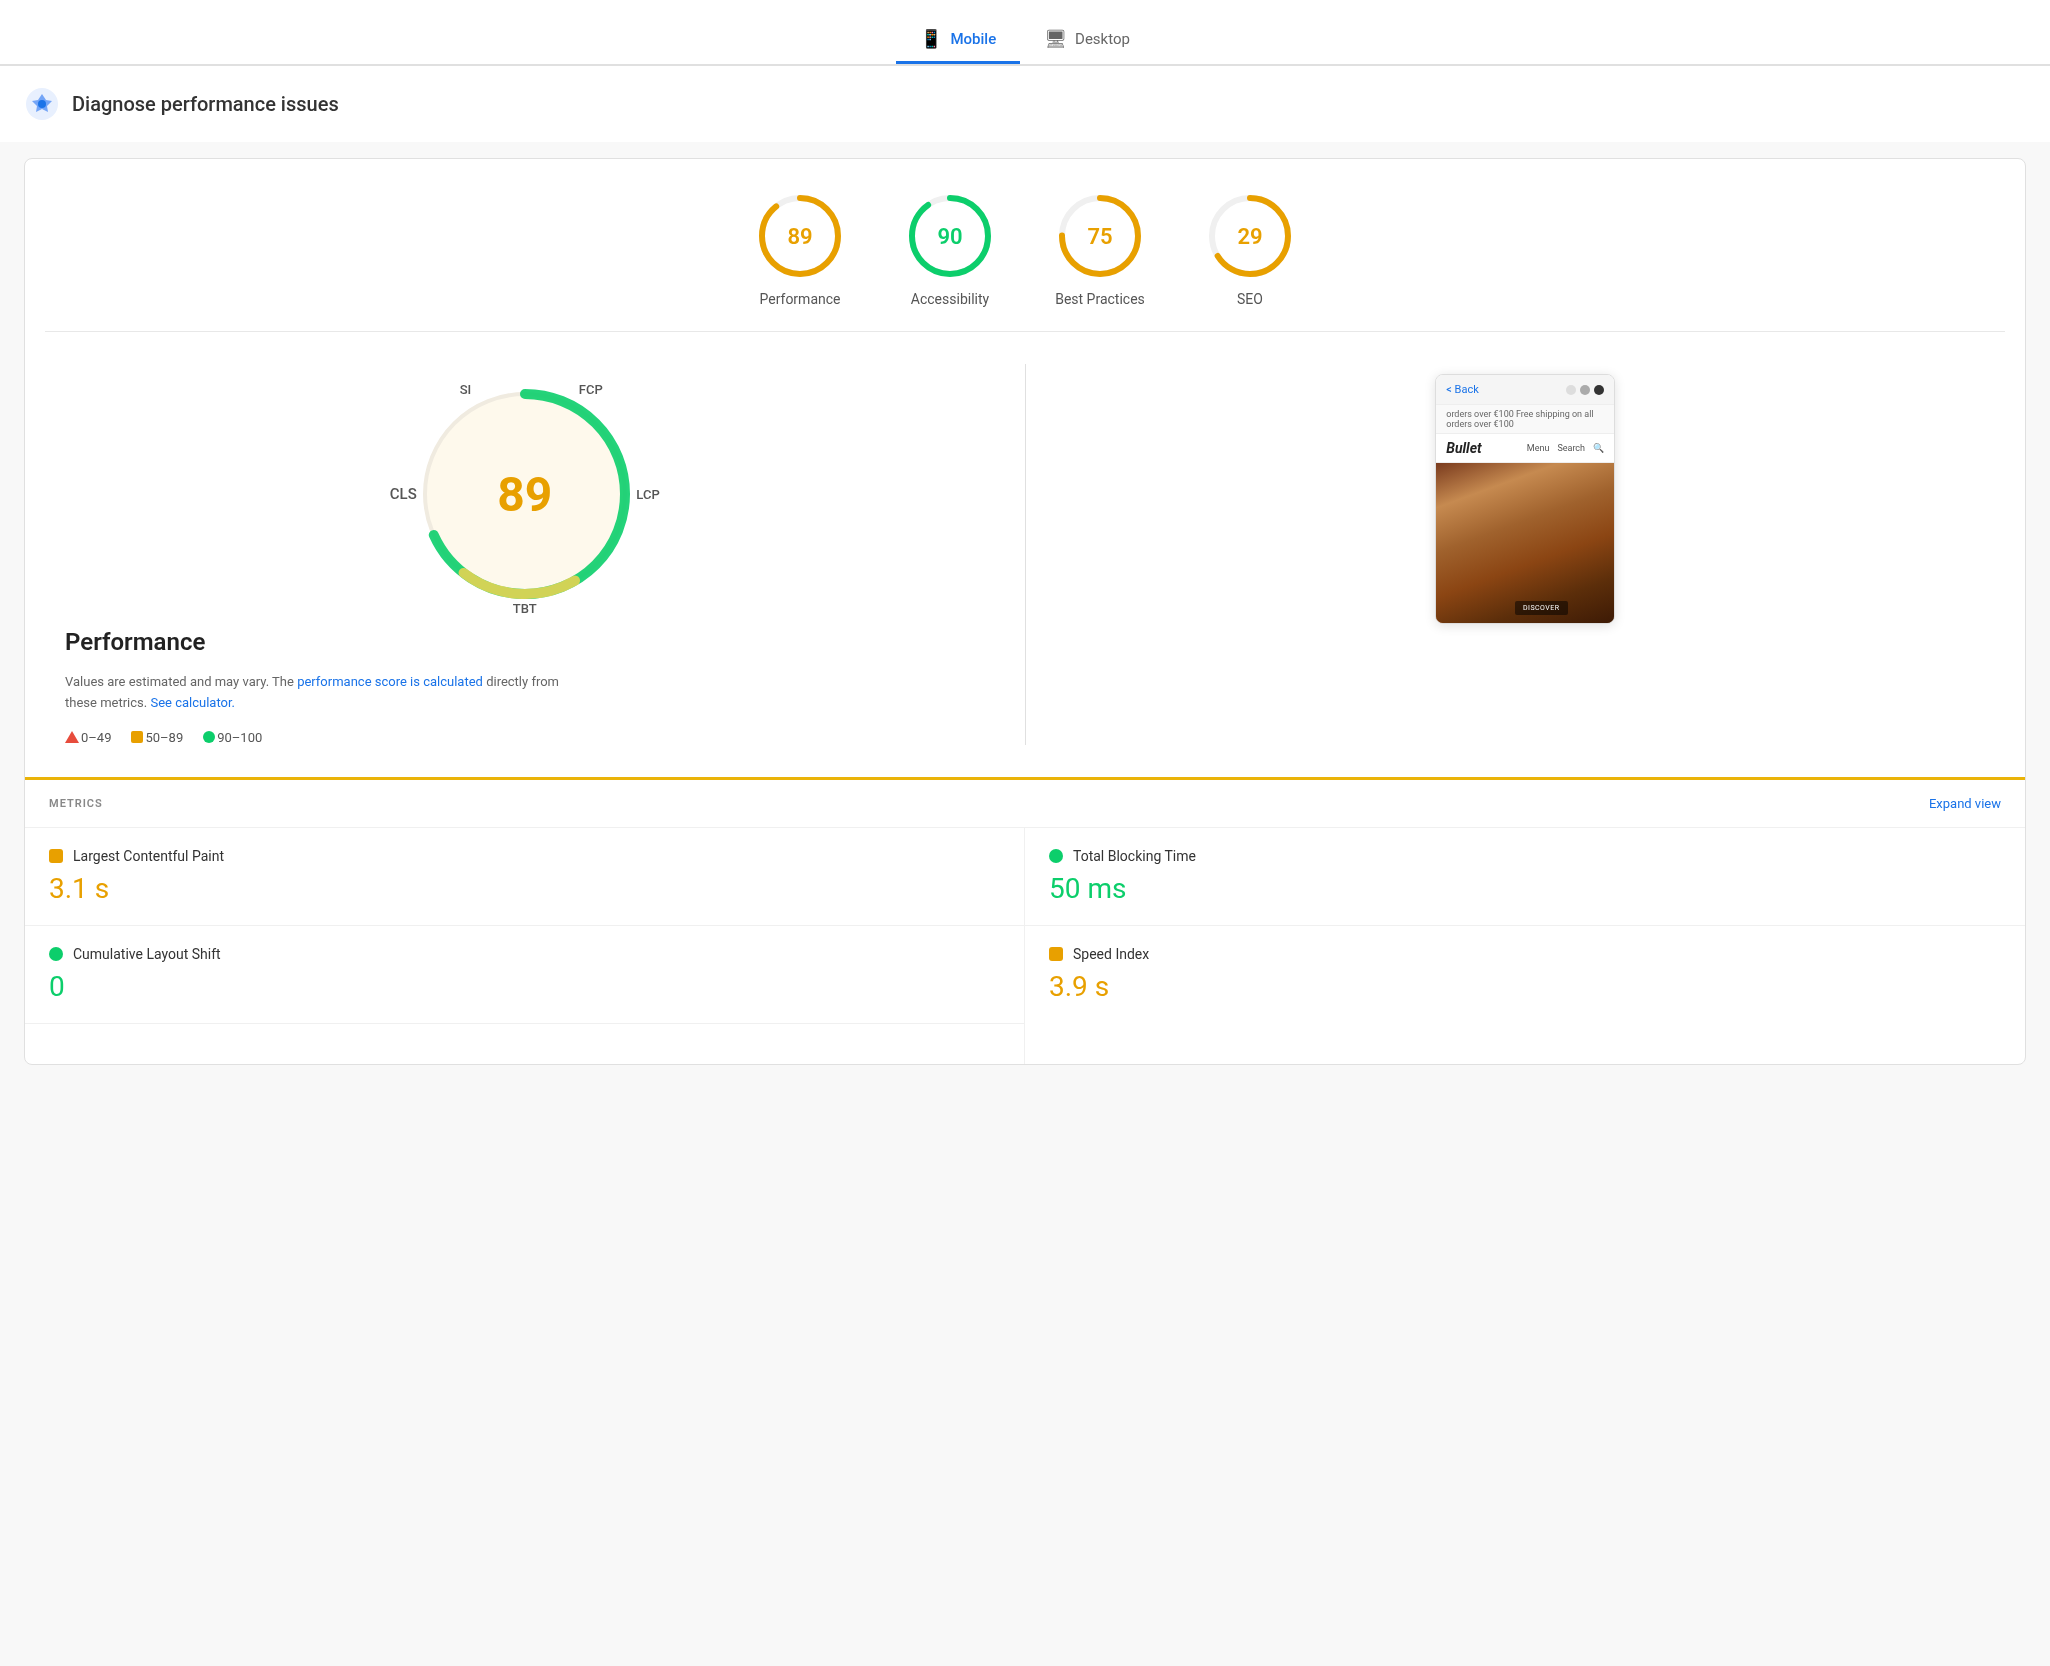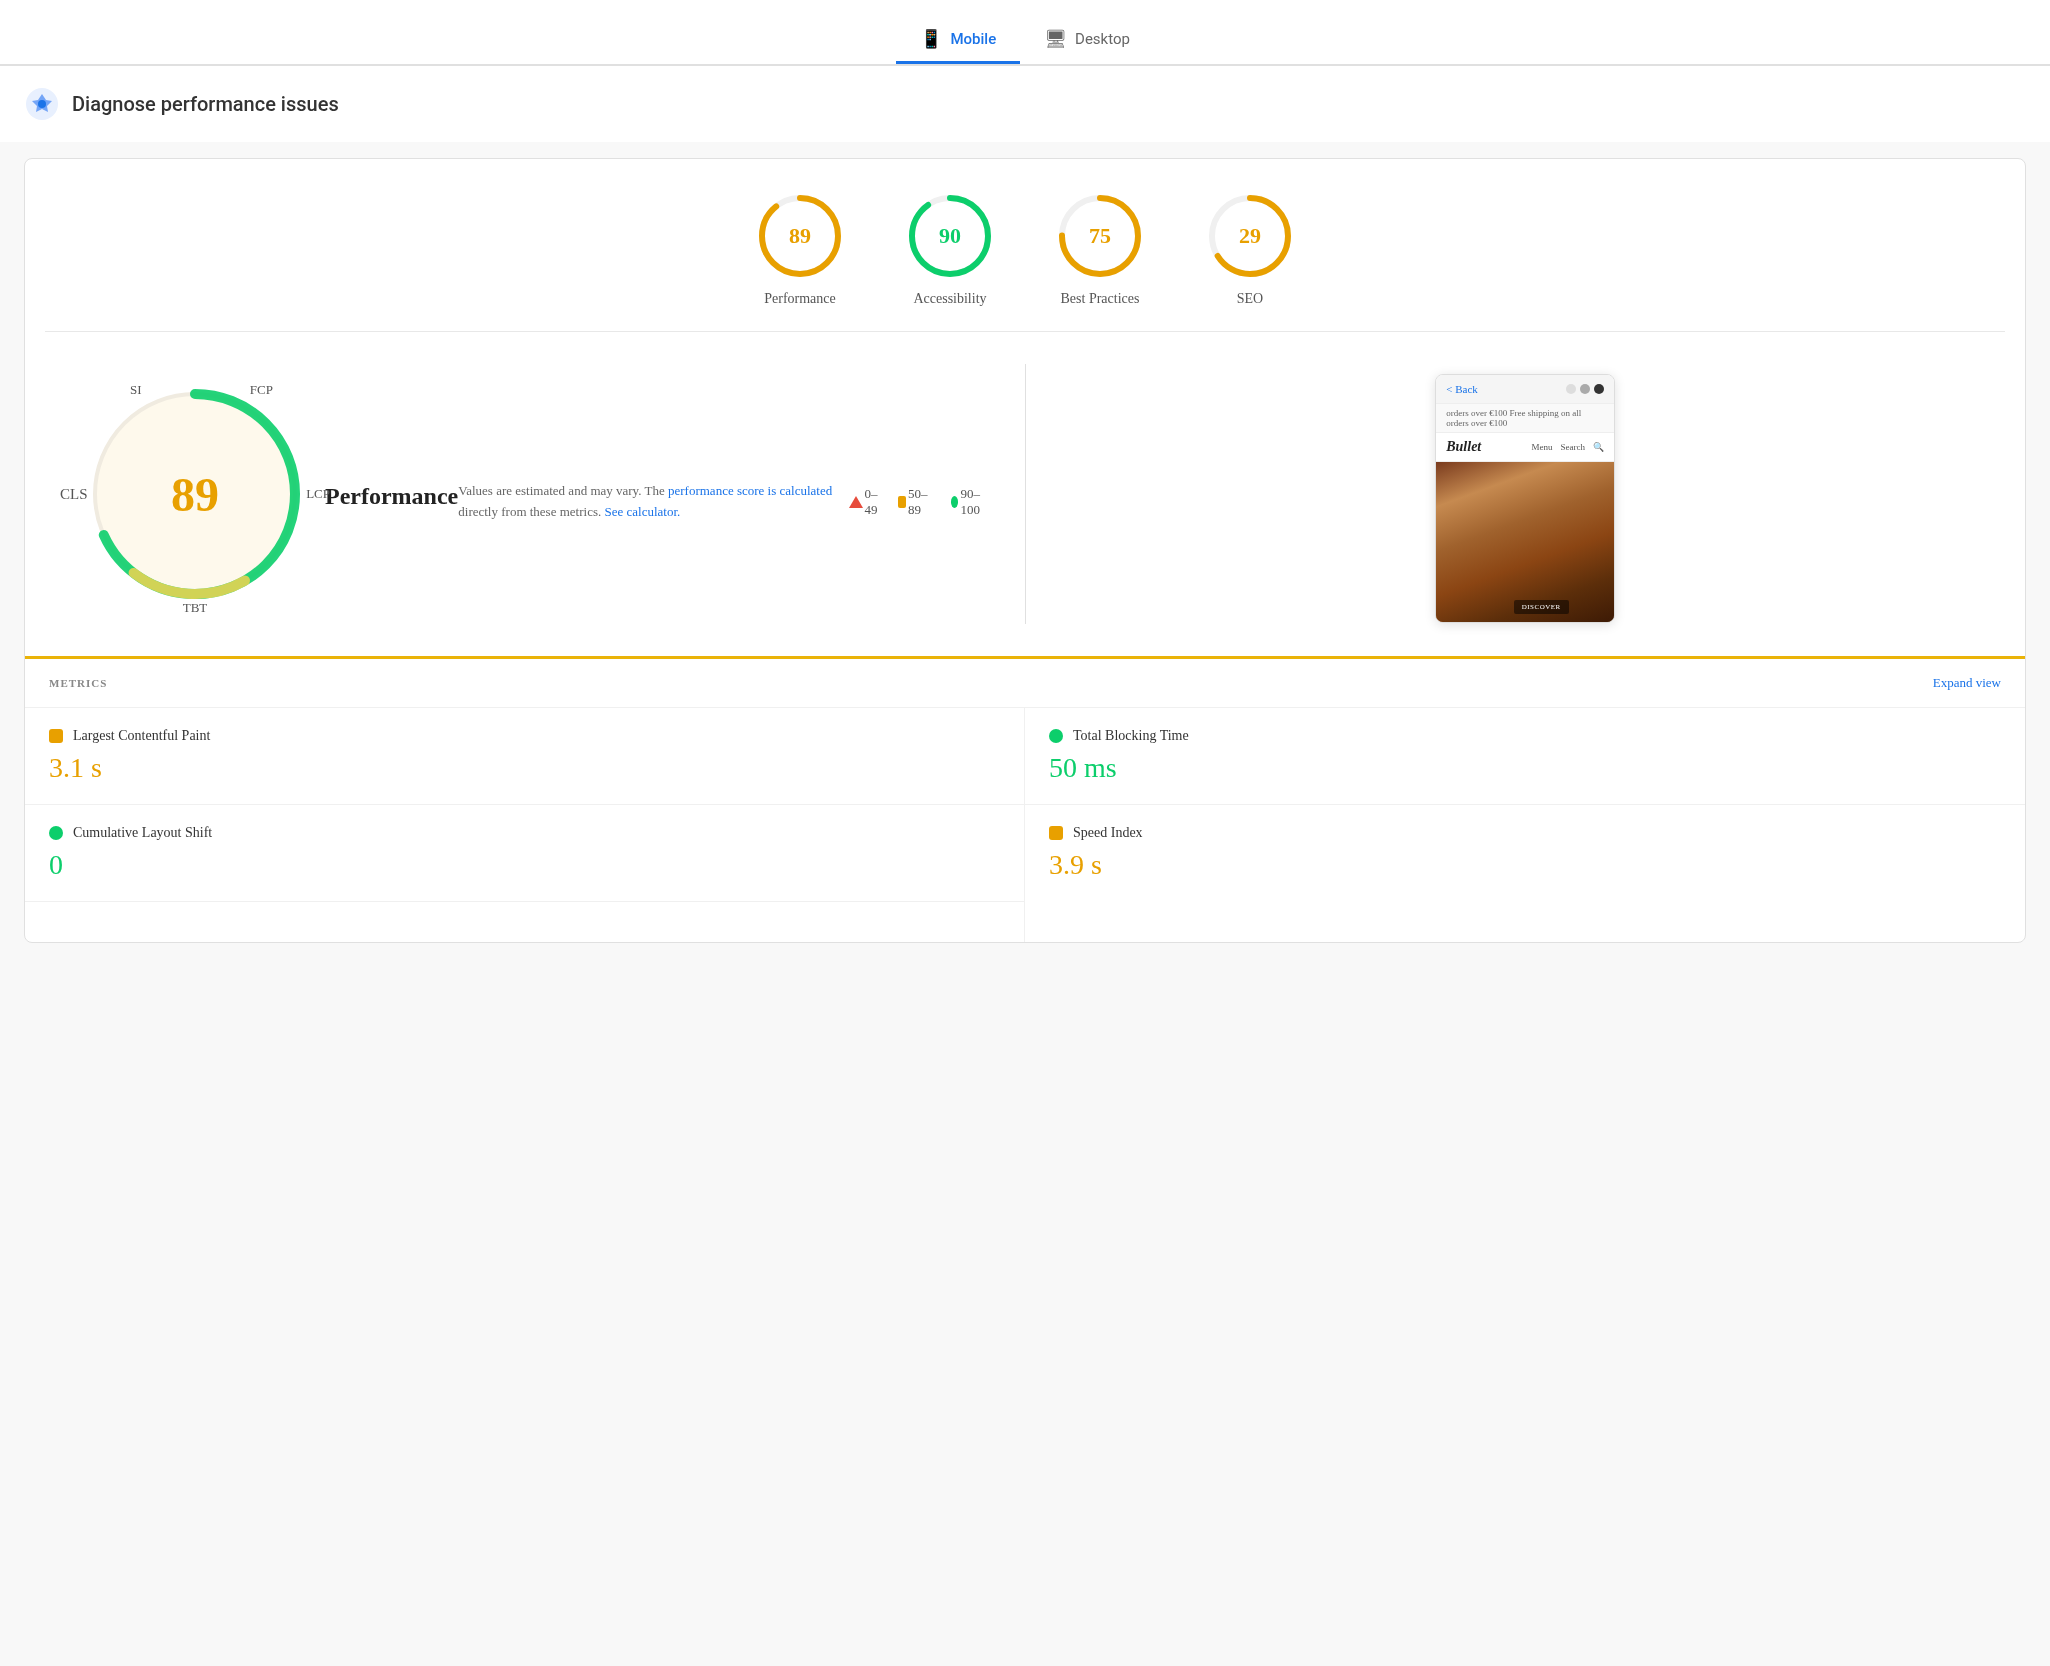--- a/index.html
+++ b/index.html
@@ -6,39 +6,39 @@
     body { font-family: -apple-system, BlinkMacSystemFont, 'Segoe UI', Roboto, sans-serif; background: #f8f8f8; color: #333; }
 
     .top-tabs { display: flex; justify-content: center; gap: 0; padding: 16px 0 0; background: #fff; border-bottom: 1px solid #e0e0e0; }
     .tab { display: flex; align-items: center; gap: 8px; padding: 12px 24px; cursor: pointer; font-size: 15px; color: #666; border-bottom: 3px solid transparent; }
     .tab.active { color: #1a73e8; border-bottom: 3px solid #1a73e8; font-weight: 500; }
     .tab-icon { font-size: 18px; }
 
     .page-header { display: flex; align-items: center; gap: 12px; padding: 20px 24px; background: #fff; }
     .page-header-title { font-size: 20px; font-weight: 500; color: #333; }
 
-    .main-card { background: #fff; border: 1px solid #e0e0e0; border-radius: 8px; margin: 16px 24px; font-family: Liberation Serif, serif; }
+    .main-card { background: #fff; border: 1px solid #e0e0e0; border-radius: 8px; margin: 16px 24px; }
 
     
     .scores-section { display: flex; justify-content: center; gap: 60px; padding: 32px 40px 24px; }
     .score-item { display: flex; flex-direction: column; align-items: center; gap: 10px; }
     .score-label { font-size: 14px; color: #555; }
 
     .circle-container { position: relative; width: 90px; height: 90px; }
     .circle-container svg { transform: rotate(-90deg); }
     .circle-bg { fill: none; stroke: #f0f0f0; stroke-width: 6; }
     .circle-progress { fill: none; stroke-width: 6; stroke-linecap: round; }
     .circle-value { position: absolute; top: 50%; left: 50%; transform: translate(-50%, -50%); font-size: 22px; font-weight: 600; }
 
     .divider { border: none; border-top: 1px solid #e8e8e8; margin: 0 20px; }
 
     
     .perf-section { display: flex; gap: 0; padding: 32px 40px; }
     .perf-left { flex: 1; display: flex; flex-direction: column; align-items: flex-start; }
-    .perf-chart-area { width: 100%; display: flex; flex-direction: row; align-items: center; }
+    .perf-chart-area { width: 100%; display: flex; flex-direction: column; align-items: flex-start; }
 
     .vertical-divider { width: 1px; background: #e0e0e0; margin: 0 40px; }
 
     .perf-right { flex: 1; display: flex; align-items: flex-start; justify-content: center; padding-top: 10px; }
 
     .perf-description { font-size: 13px; color: #666; line-height: 1.6; margin-top: 16px; max-width: 500px; }
     .perf-description a { color: #1a73e8; text-decoration: none; }
 
     .legend { display: flex; gap: 20px; margin-top: 16px; font-size: 13px; color: #555; }
     .legend-item { display: flex; align-items: center; gap: 2px; }

